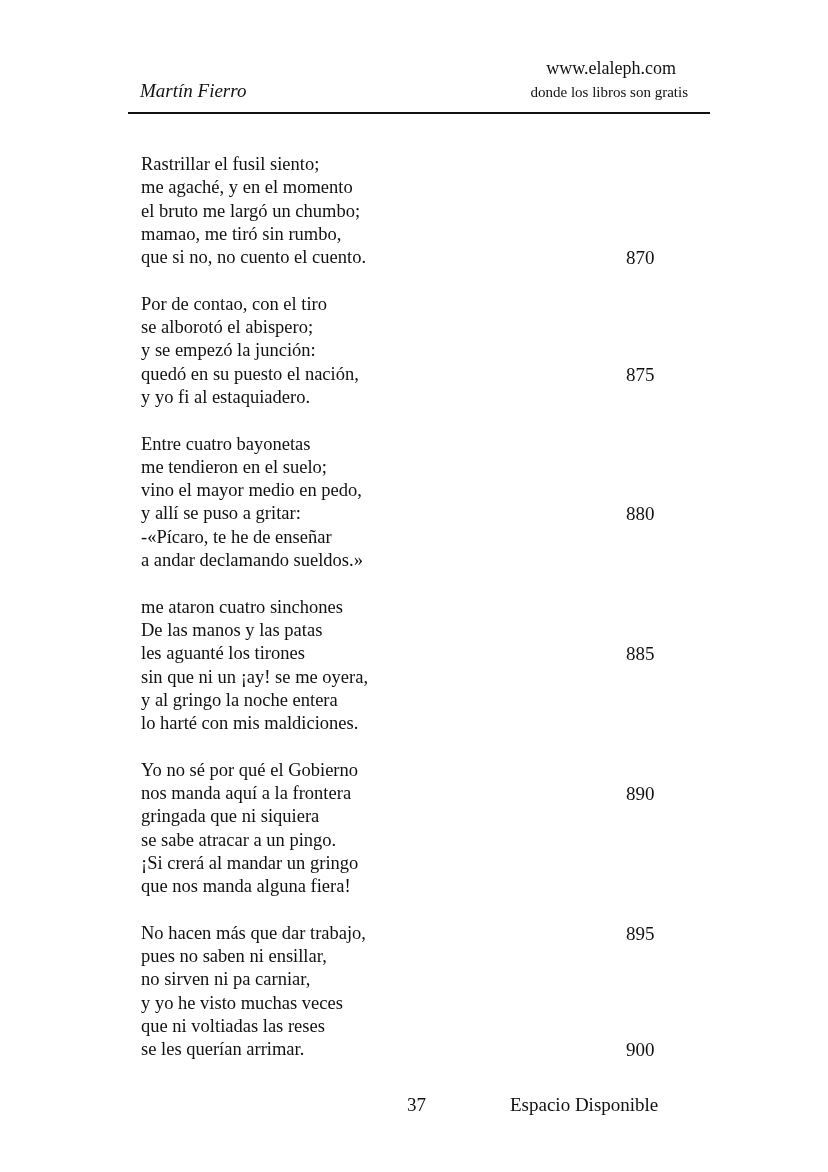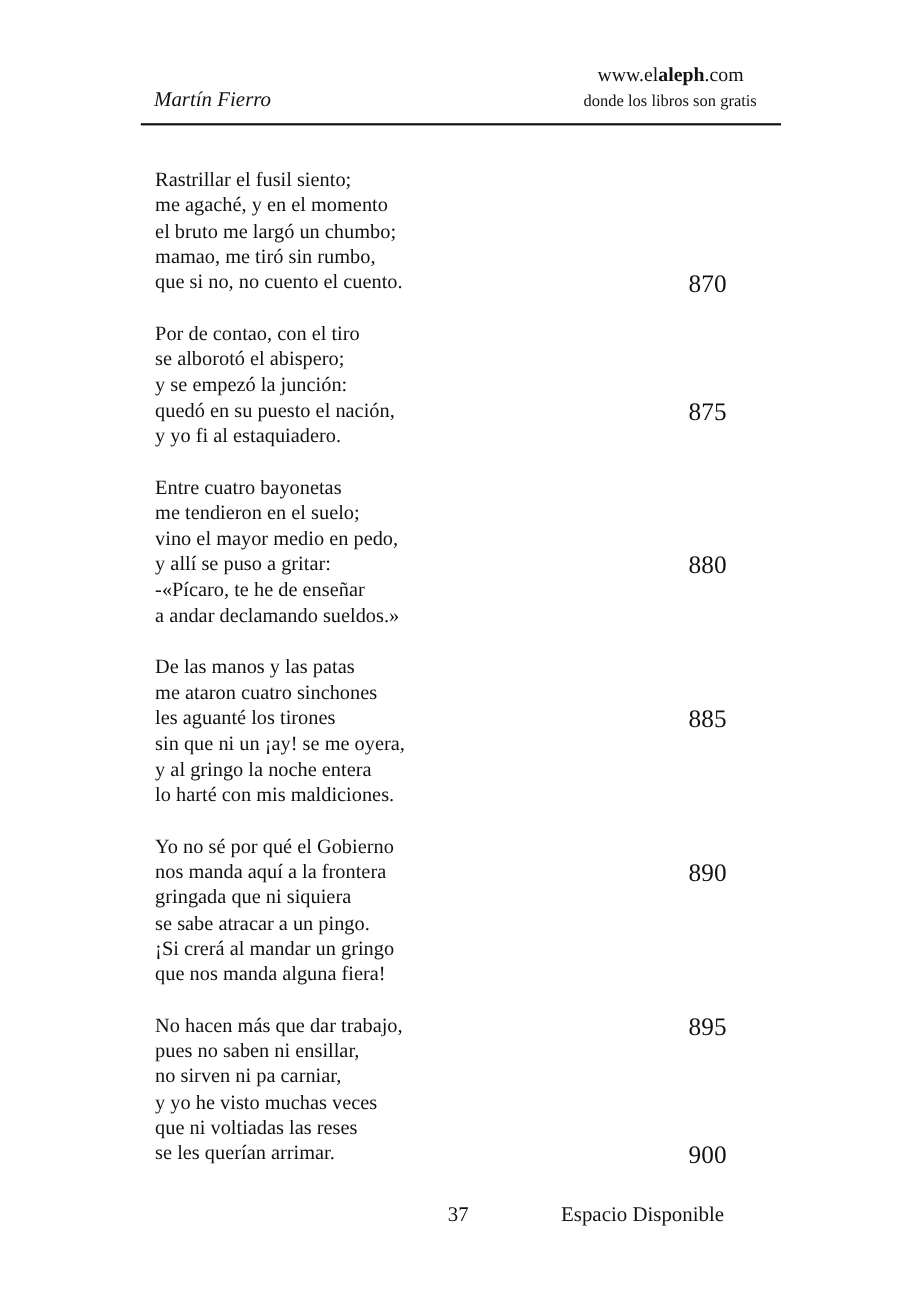--- a/index.html
+++ b/index.html
@@ -1,27 +1,27 @@
 <!DOCTYPE html>
 <html><head>
 <meta charset="utf-8">
 <style>
   html, body { margin: 0; padding: 0; background: #ffffff; }
   body { width: 828px; height: 1172px; position: relative; overflow: hidden;
          font-family: "Liberation Serif", "DejaVu Serif", serif; color: #111; }
   .header { position: absolute; left: 128px; top: 54px; width: 582px; height: 60px; }
   .book-title { position: absolute; left: 12px; top: 26px; font-style: italic; font-size: 19px; }
   .site { position: absolute; right: 34px; top: 4px; font-size: 18px; text-align: center; }
-  .site b { font-weight: bold; }
+  .site b { font-weight: normal; }
   .tagline { position: absolute; right: 22px; top: 30px; font-size: 15px; margin-left: 44px; }
   .rule { position: absolute; left: 128px; top: 112px; width: 582px; height: 2px; background: #111; }
   .poem { position: absolute; left: 141px; top: 130px; width: 540px; margin-top: 23px; }
   .stanza { margin: 0 0 23.3px 0; }
   .line { position: relative; height: 23.3px; line-height: 23.3px; font-size: 18.5px; white-space: nowrap; }
-  .num { position: absolute; left: 485px; top: 0; font-size: 23px; }
+  .num { position: absolute; left: 485px; top: 0; font-size: 19px; }
   .footer-page { position: absolute; left: 407px; top: 1094px; font-size: 19px; }
   .footer-text { position: absolute; left: 510px; top: 1094px; font-size: 19px; }
 </style>
 </head>
 <body>
 
 <div class="header">
   <div class="book-title">Martín Fierro</div>
   <div class="site"><span>www.el</span><b>aleph</b><span>.com</span></div>
   <div class="tagline">donde los libros son gratis</div>
@@ -49,22 +49,22 @@
   <div class="stanza">
     <div class="line"><span>Entre cuatro bayonetas</span><span class="num"></span></div>
     <div class="line"><span>me tendieron en el suelo;</span><span class="num"></span></div>
     <div class="line"><span>vino el mayor medio en pedo,</span><span class="num"></span></div>
     <div class="line"><span>y allí se puso a gritar:</span><span class="num">880</span></div>
     <div class="line"><span>-«Pícaro, te he de enseñar</span><span class="num"></span></div>
     <div class="line"><span>a andar declamando sueldos.»</span><span class="num"></span></div>
   </div>
 
   <div class="stanza">
+    <div class="line"><span>me ataron cuatro sinchones</span><span class="num"></span></div>
     <div class="line"><span>De las manos y las patas</span><span class="num"></span></div>
-    <div class="line"><span>me ataron cuatro sinchones</span><span class="num"></span></div>
     <div class="line"><span>les aguanté los tirones</span><span class="num">885</span></div>
     <div class="line"><span>sin que ni un ¡ay! se me oyera,</span><span class="num"></span></div>
     <div class="line"><span>y al gringo la noche entera</span><span class="num"></span></div>
     <div class="line"><span>lo harté con mis maldiciones.</span><span class="num"></span></div>
   </div>
 
   <div class="stanza">
     <div class="line"><span>Yo no sé por qué el Gobierno</span><span class="num"></span></div>
     <div class="line"><span>nos manda aquí a la frontera</span><span class="num">890</span></div>
     <div class="line"><span>gringada que ni siquiera</span><span class="num"></span></div>

